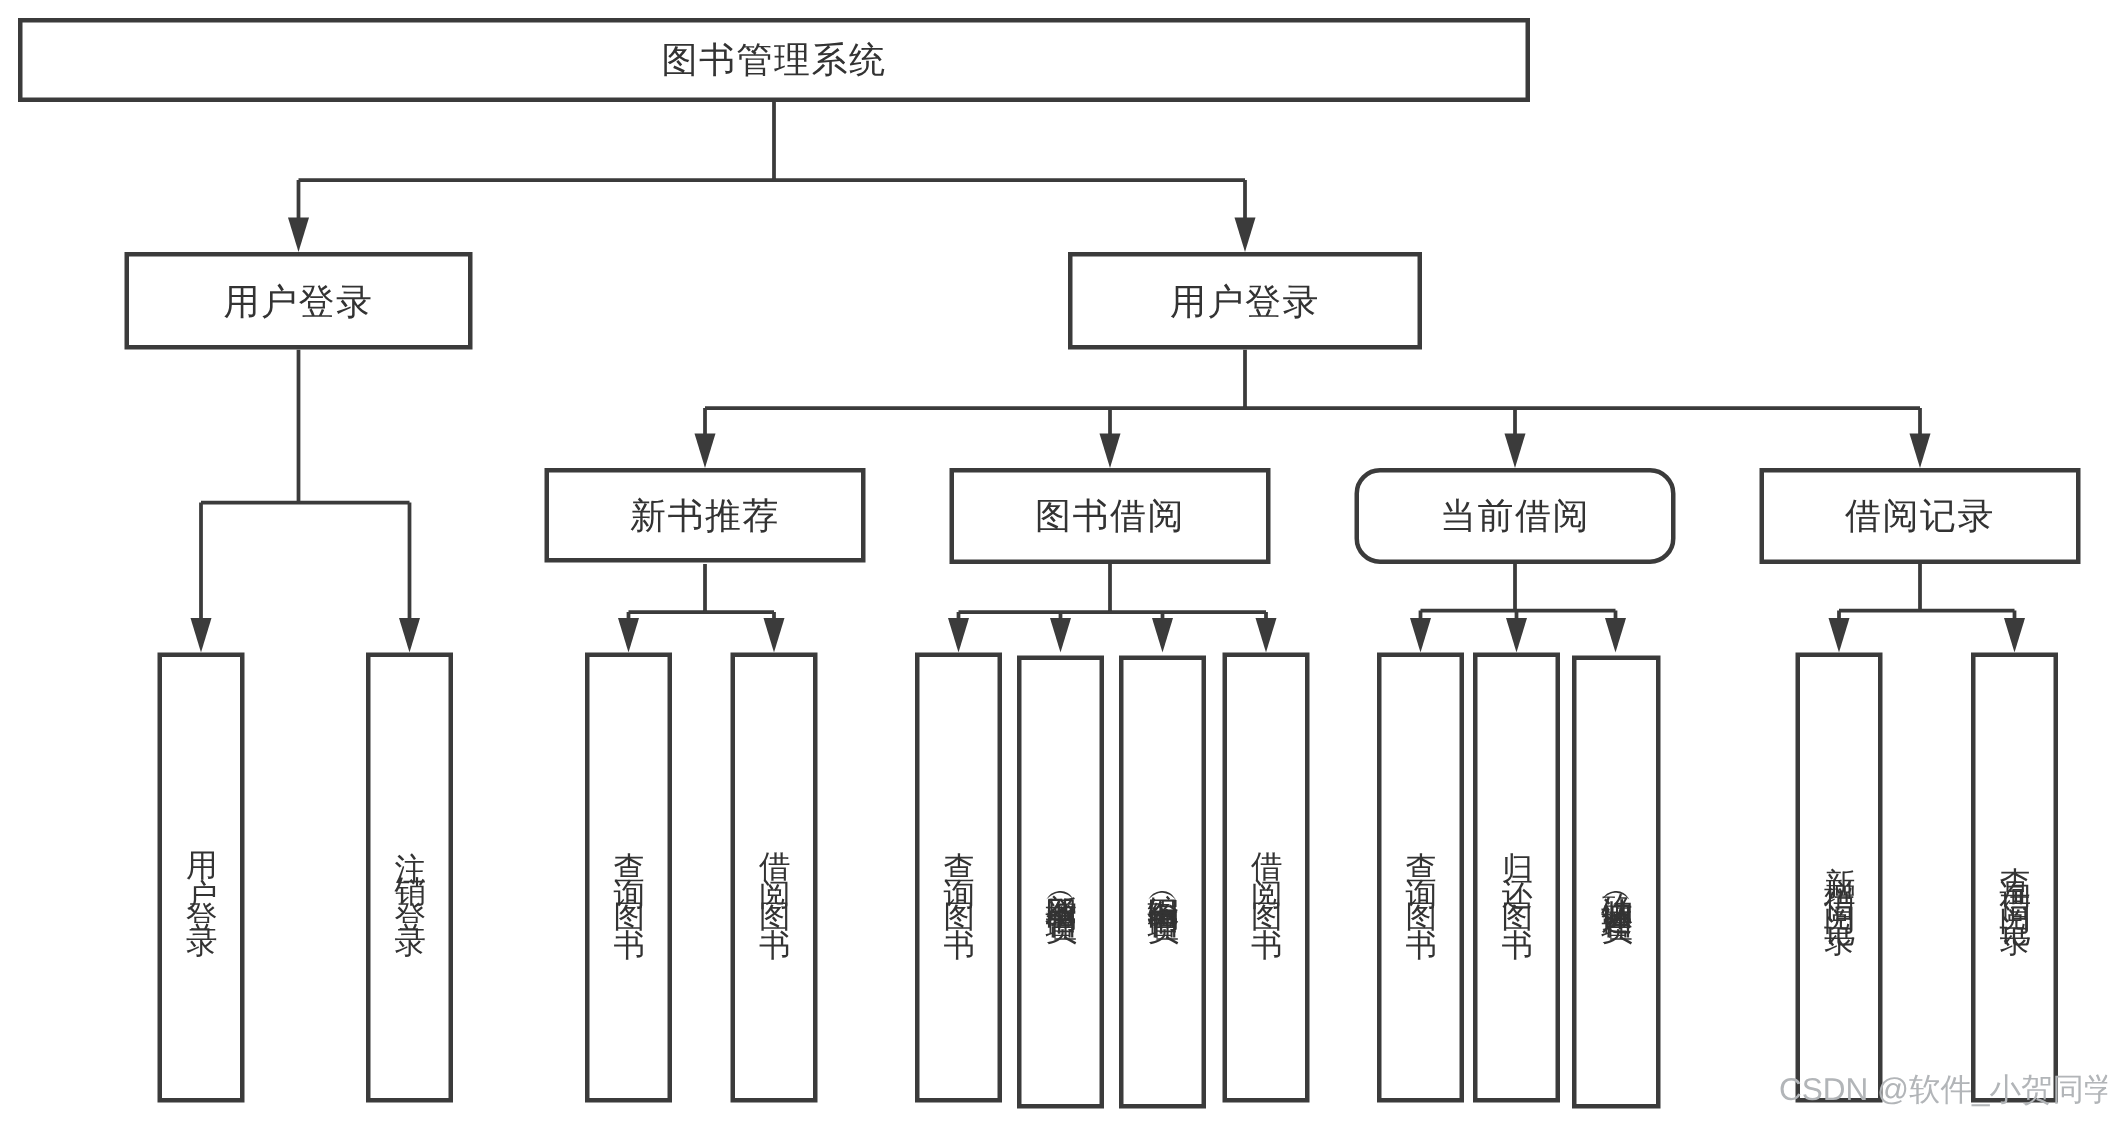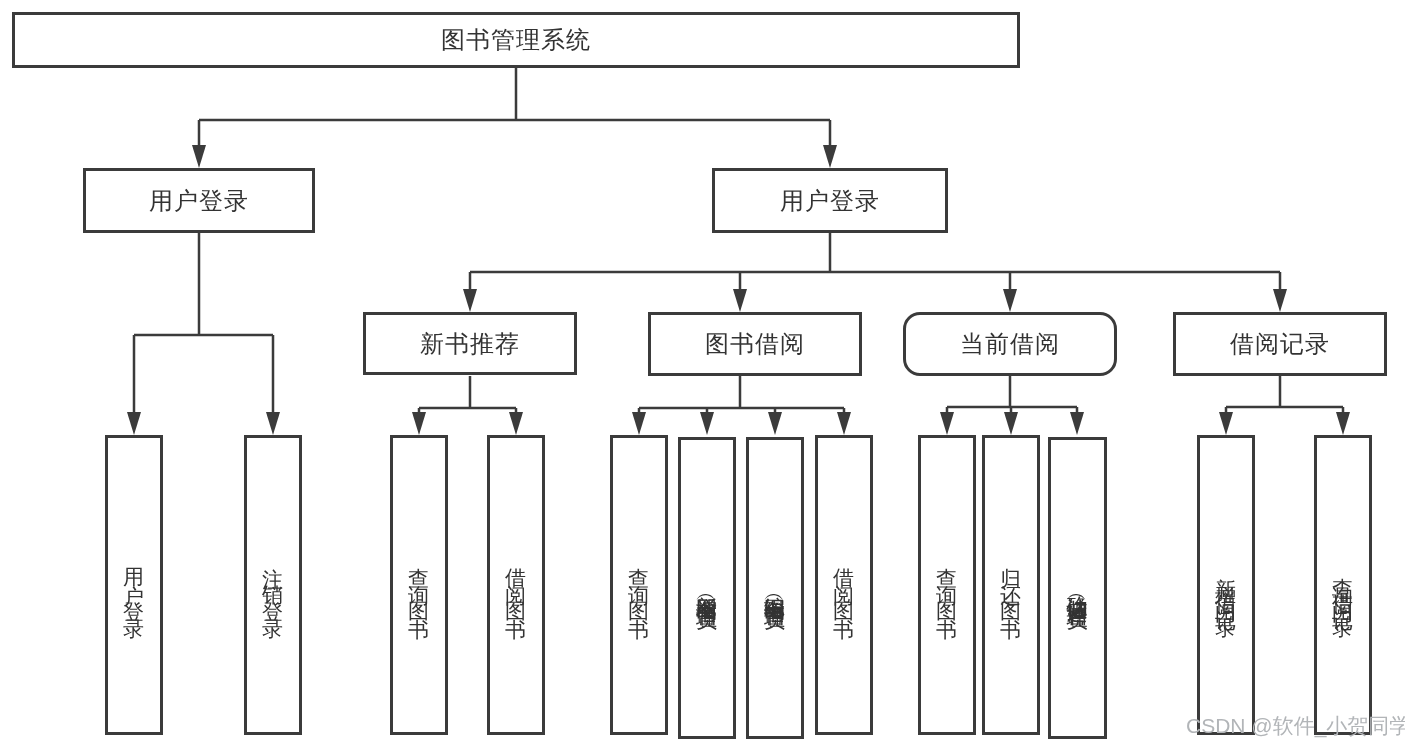--- a/index.html
+++ b/index.html
@@ -77,21 +77,21 @@
   <div class="box" style="left:83px;top:168px;width:232px;height:65px;">
     <span class="hlabel">用户登录</span>
   </div>
   <div class="box" style="left:712px;top:168px;width:236px;height:65px;">
     <span class="hlabel">用户登录</span>
   </div>
 
   <div class="box" style="left:363px;top:312px;width:214px;height:63px;">
     <span class="hlabel">新书推荐</span>
   </div>
-  <div class="box" style="left:633px;top:312px;width:214px;height:64px;margin-left:15px;">
+  <div class="box" style="left:633px;top:312px;width:214px;height:64px;">
     <span class="hlabel">图书借阅</span>
   </div>
   <div class="box" style="left:903px;top:312px;width:214px;height:64px;border-radius:17px;">
     <span class="hlabel">当前借阅</span>
   </div>
   <div class="box" style="left:1173px;top:312px;width:214px;height:64px;">
     <span class="hlabel">借阅记录</span>
   </div>
 
   <div class="box vbox" style="left:105px;top:435px;width:58px;height:300px;">

